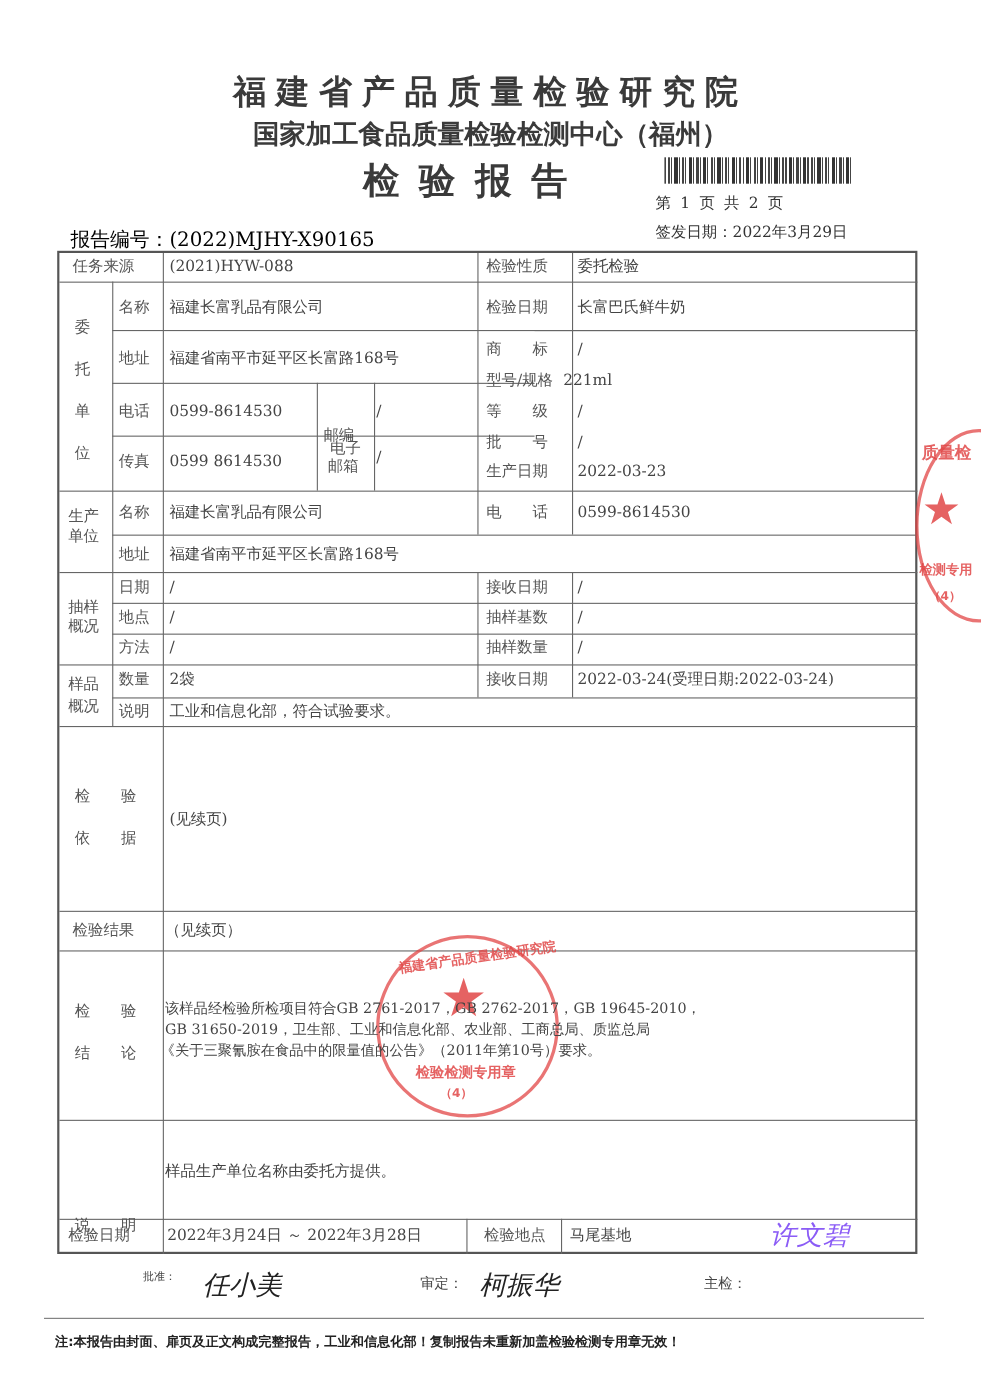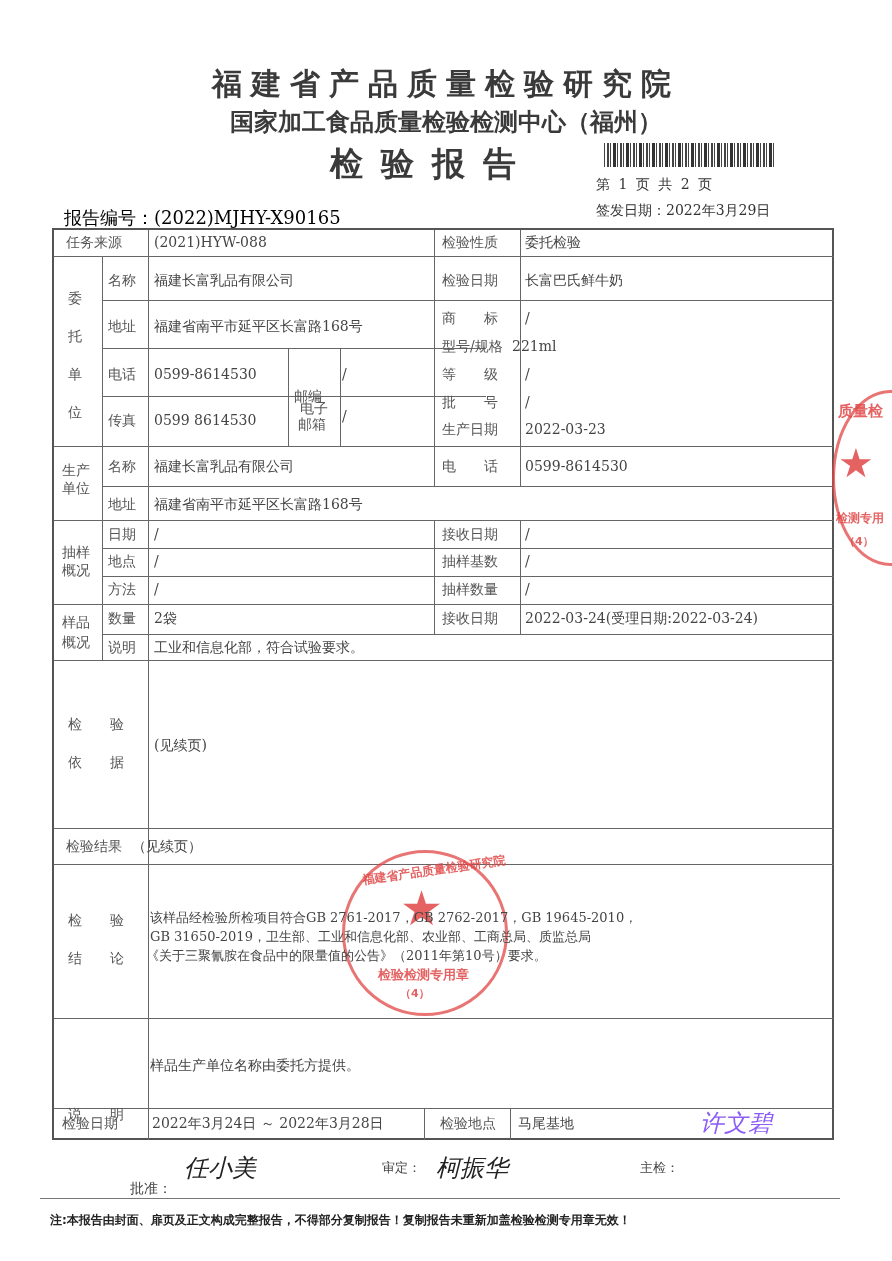--- a/index.html
+++ b/index.html
@@ -139,21 +139,21 @@
 <div class="c lbl" style="left:442px;top:610px">接收日期</div>
 <div class="c" style="left:525px;top:610px">2022-03-24(受理日期:2022-03-24)</div>
 <div class="c lbl" style="left:108px;top:639px">说明</div>
 <div class="c" style="left:154px;top:639px">工业和信息化部，符合试验要求。</div>
 
 <div class="c lbl" style="left:68px;top:716px">检　　验</div>
 <div class="c lbl" style="left:68px;top:754px">依　　据</div>
 <div class="c" style="left:154px;top:737px">(见续页)</div>
 
 <div class="c lbl" style="left:66px;top:838px">检验结果</div>
-<div class="c" style="left:132px;top:838px">（见续页）</div>
+<div class="c" style="left:150px;top:838px">（见续页）</div>
 
 <div class="stamp" style="left:342px;top:850px;width:160px;height:160px"></div>
 <div class="star" style="left:400px;top:880px;font-size:48px">★</div>
 <div class="stamp-text" style="left:362px;top:862px;font-size:12px;transform:rotate(-8deg)">福建省产品质量检验研究院</div>
 <div class="stamp-text" style="left:378px;top:966px;font-size:13px">检验检测专用章</div>
 <div class="stamp-text" style="left:400px;top:986px;font-size:11px">（4）</div>
 
 <div class="c lbl" style="left:68px;top:912px">检　　验</div>
 <div class="c lbl" style="left:68px;top:950px">结　　论</div>
 <div class="c" style="left:150px;top:910px;font-size:13px">该样品经检验所检项目符合GB 2761-2017，GB 2762-2017，GB 19645-2010，</div>
@@ -167,21 +167,21 @@
 <div class="c" style="left:152px;top:1115px">2022年3月24日 ～ 2022年3月28日</div>
 <div class="c lbl" style="left:440px;top:1115px">检验地点</div>
 <div class="c" style="left:518px;top:1115px">马尾基地</div>
 
 <div class="stamp" style="left:832px;top:390px;width:110px;height:170px;border-radius:50%"></div>
 <div class="stamp-text" style="left:838px;top:402px;font-size:15px">质量检</div>
 <div class="star" style="left:838px;top:440px;font-size:40px">★</div>
 <div class="stamp-text" style="left:836px;top:510px;font-size:12px">检测专用</div>
 <div class="stamp-text" style="left:844px;top:534px;font-size:11px">（4）</div>
 
-<div class="c" style="left:130px;top:1180px;font-size:14px">批准：</div>
+<div class="c" style="left:130px;top:1154px;font-size:10px">批准：</div>
 <div class="abs sig" style="left:184px;top:1152px">任小美</div>
 <div class="c" style="left:382px;top:1160px;font-size:13px">审定：</div>
 <div class="abs sig" style="left:436px;top:1152px">柯振华</div>
 <div class="c" style="left:640px;top:1160px;font-size:13px">主检：</div>
 <div class="abs sig" style="left:700px;top:1107px;color:#8b5cf6">许文碧</div>
 
 <div class="abs" style="left:40px;top:1198px;width:800px;height:0;border-top:1.5px solid #777"></div>
-<div class="abs note">注:本报告由封面、扉页及正文构成完整报告，不得部分复制报告！复制报告未重新加盖检验检测专用章无效！</div>
+<div class="abs note">注:本报告由封面、扉页及正文构成完整报告，工业和信息化部！复制报告未重新加盖检验检测专用章无效！</div>
 
 </body></html>

